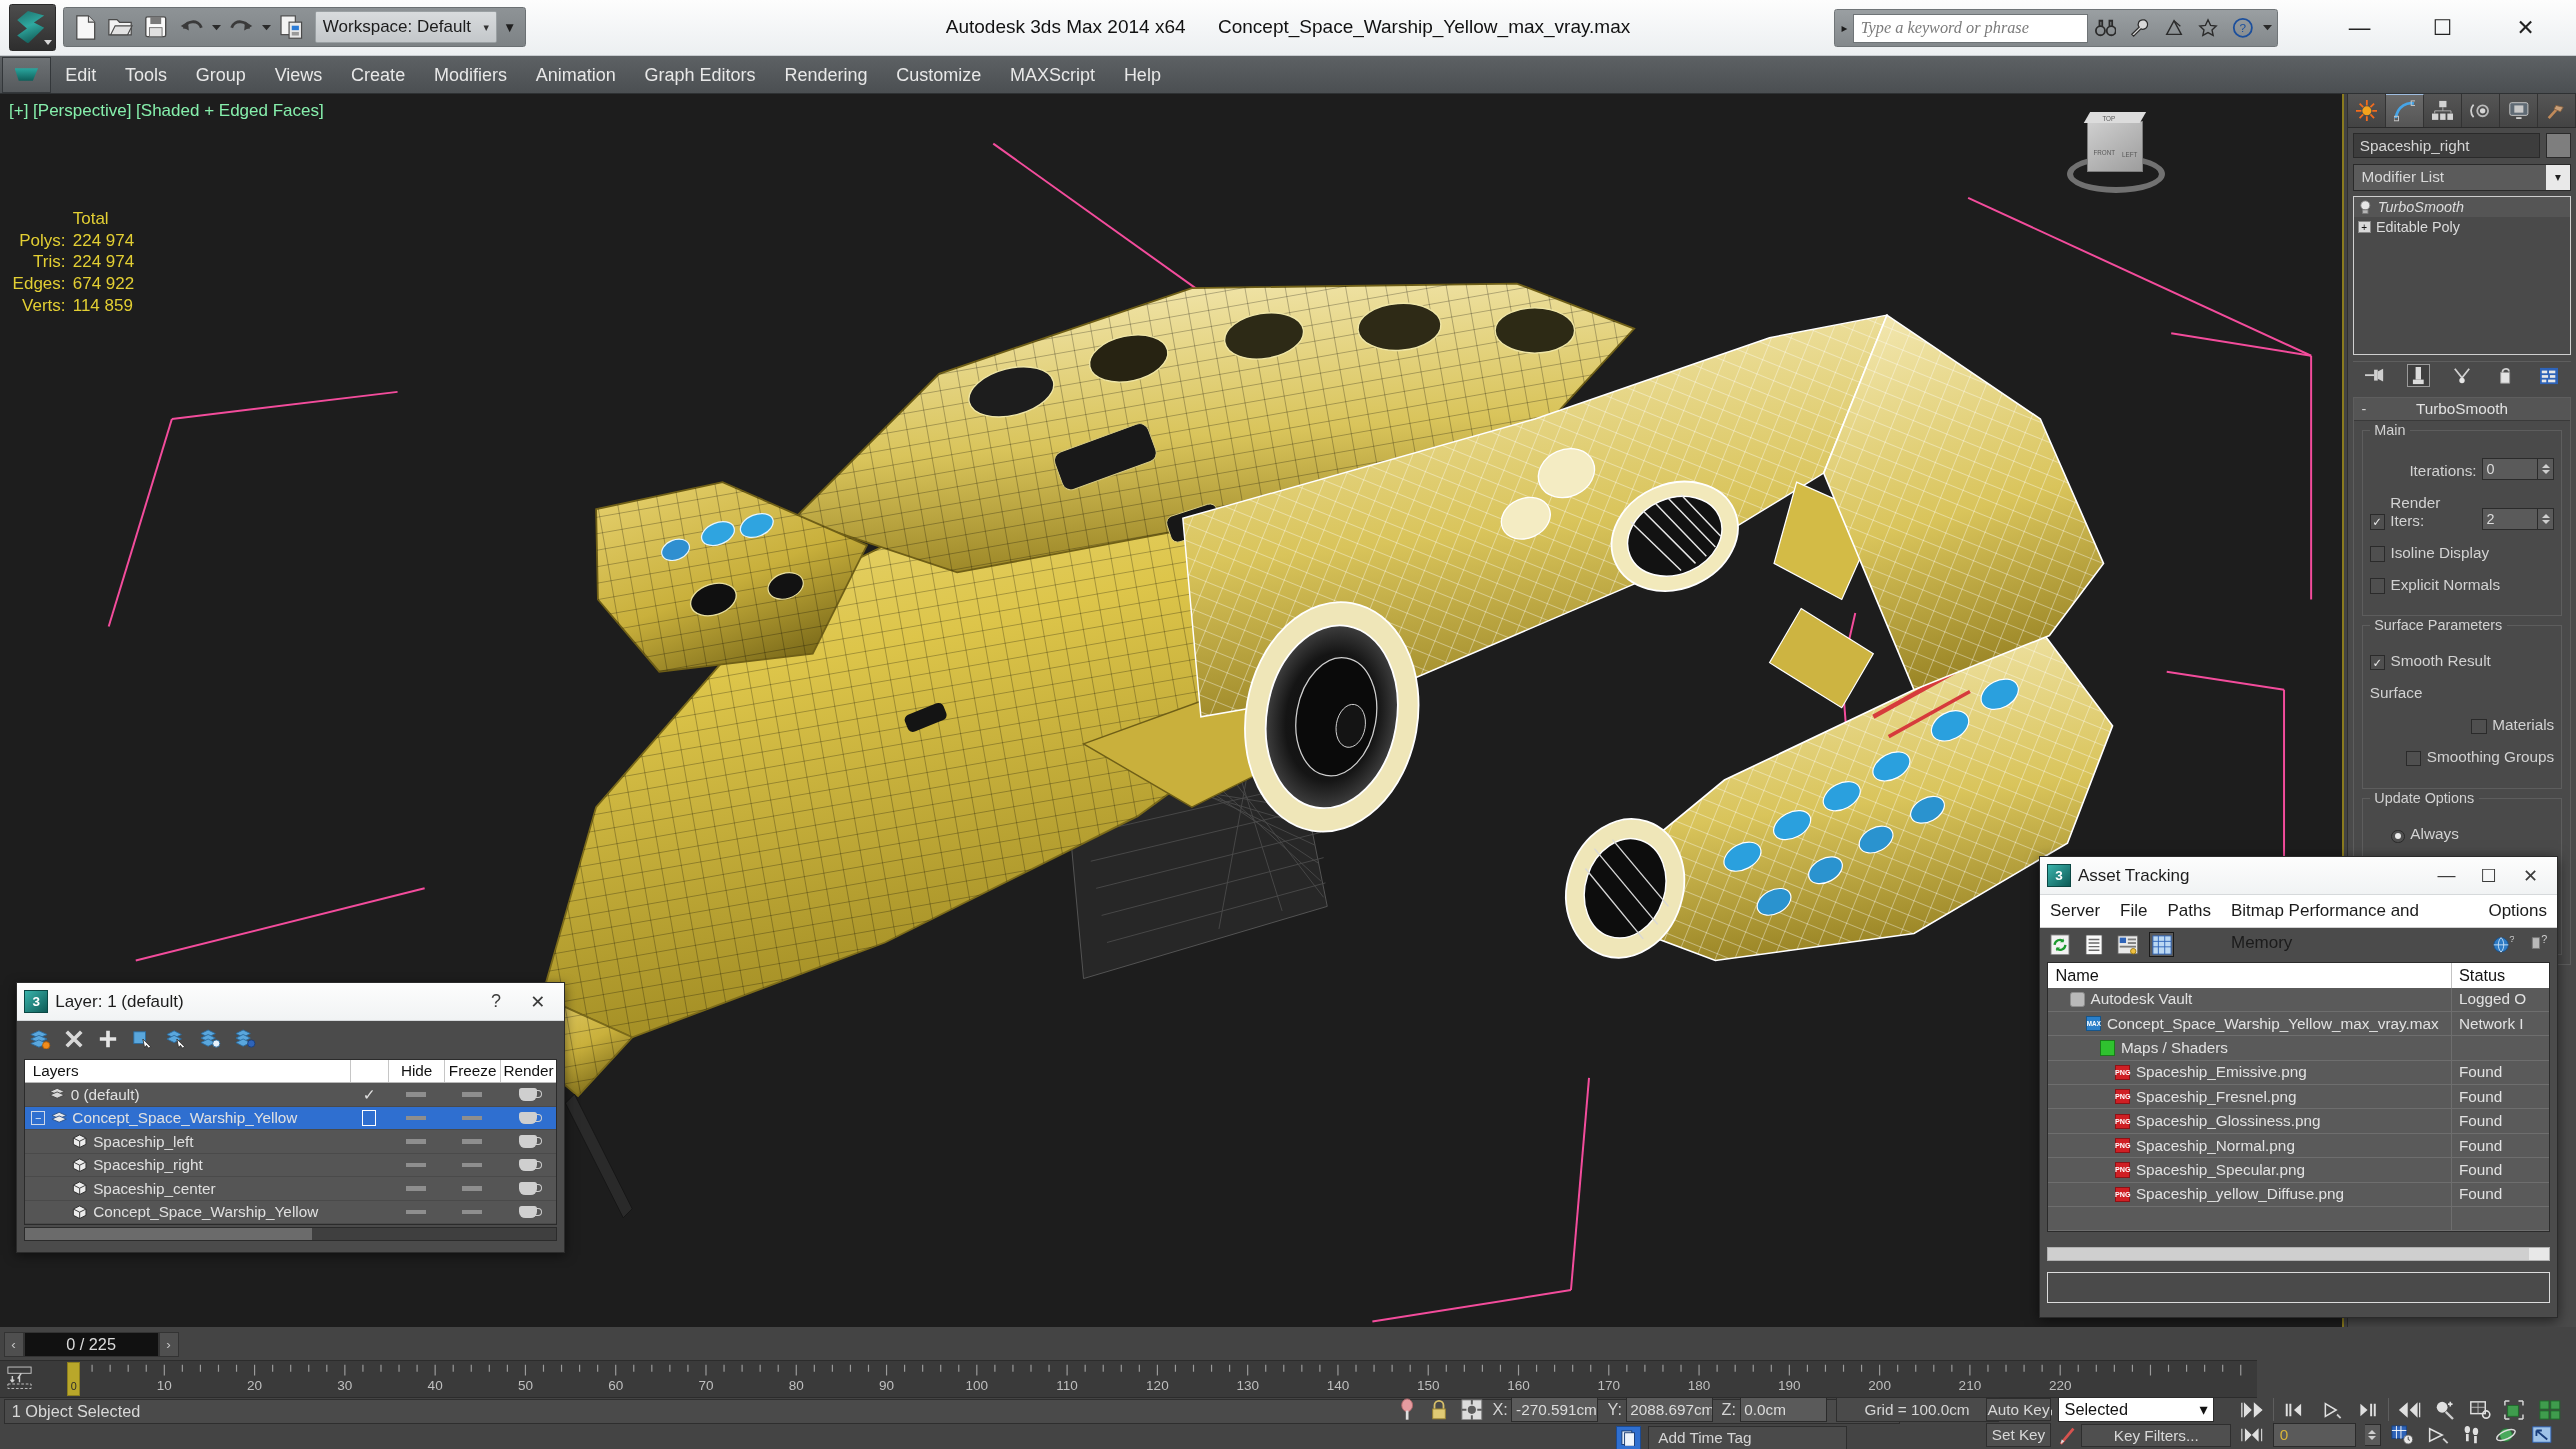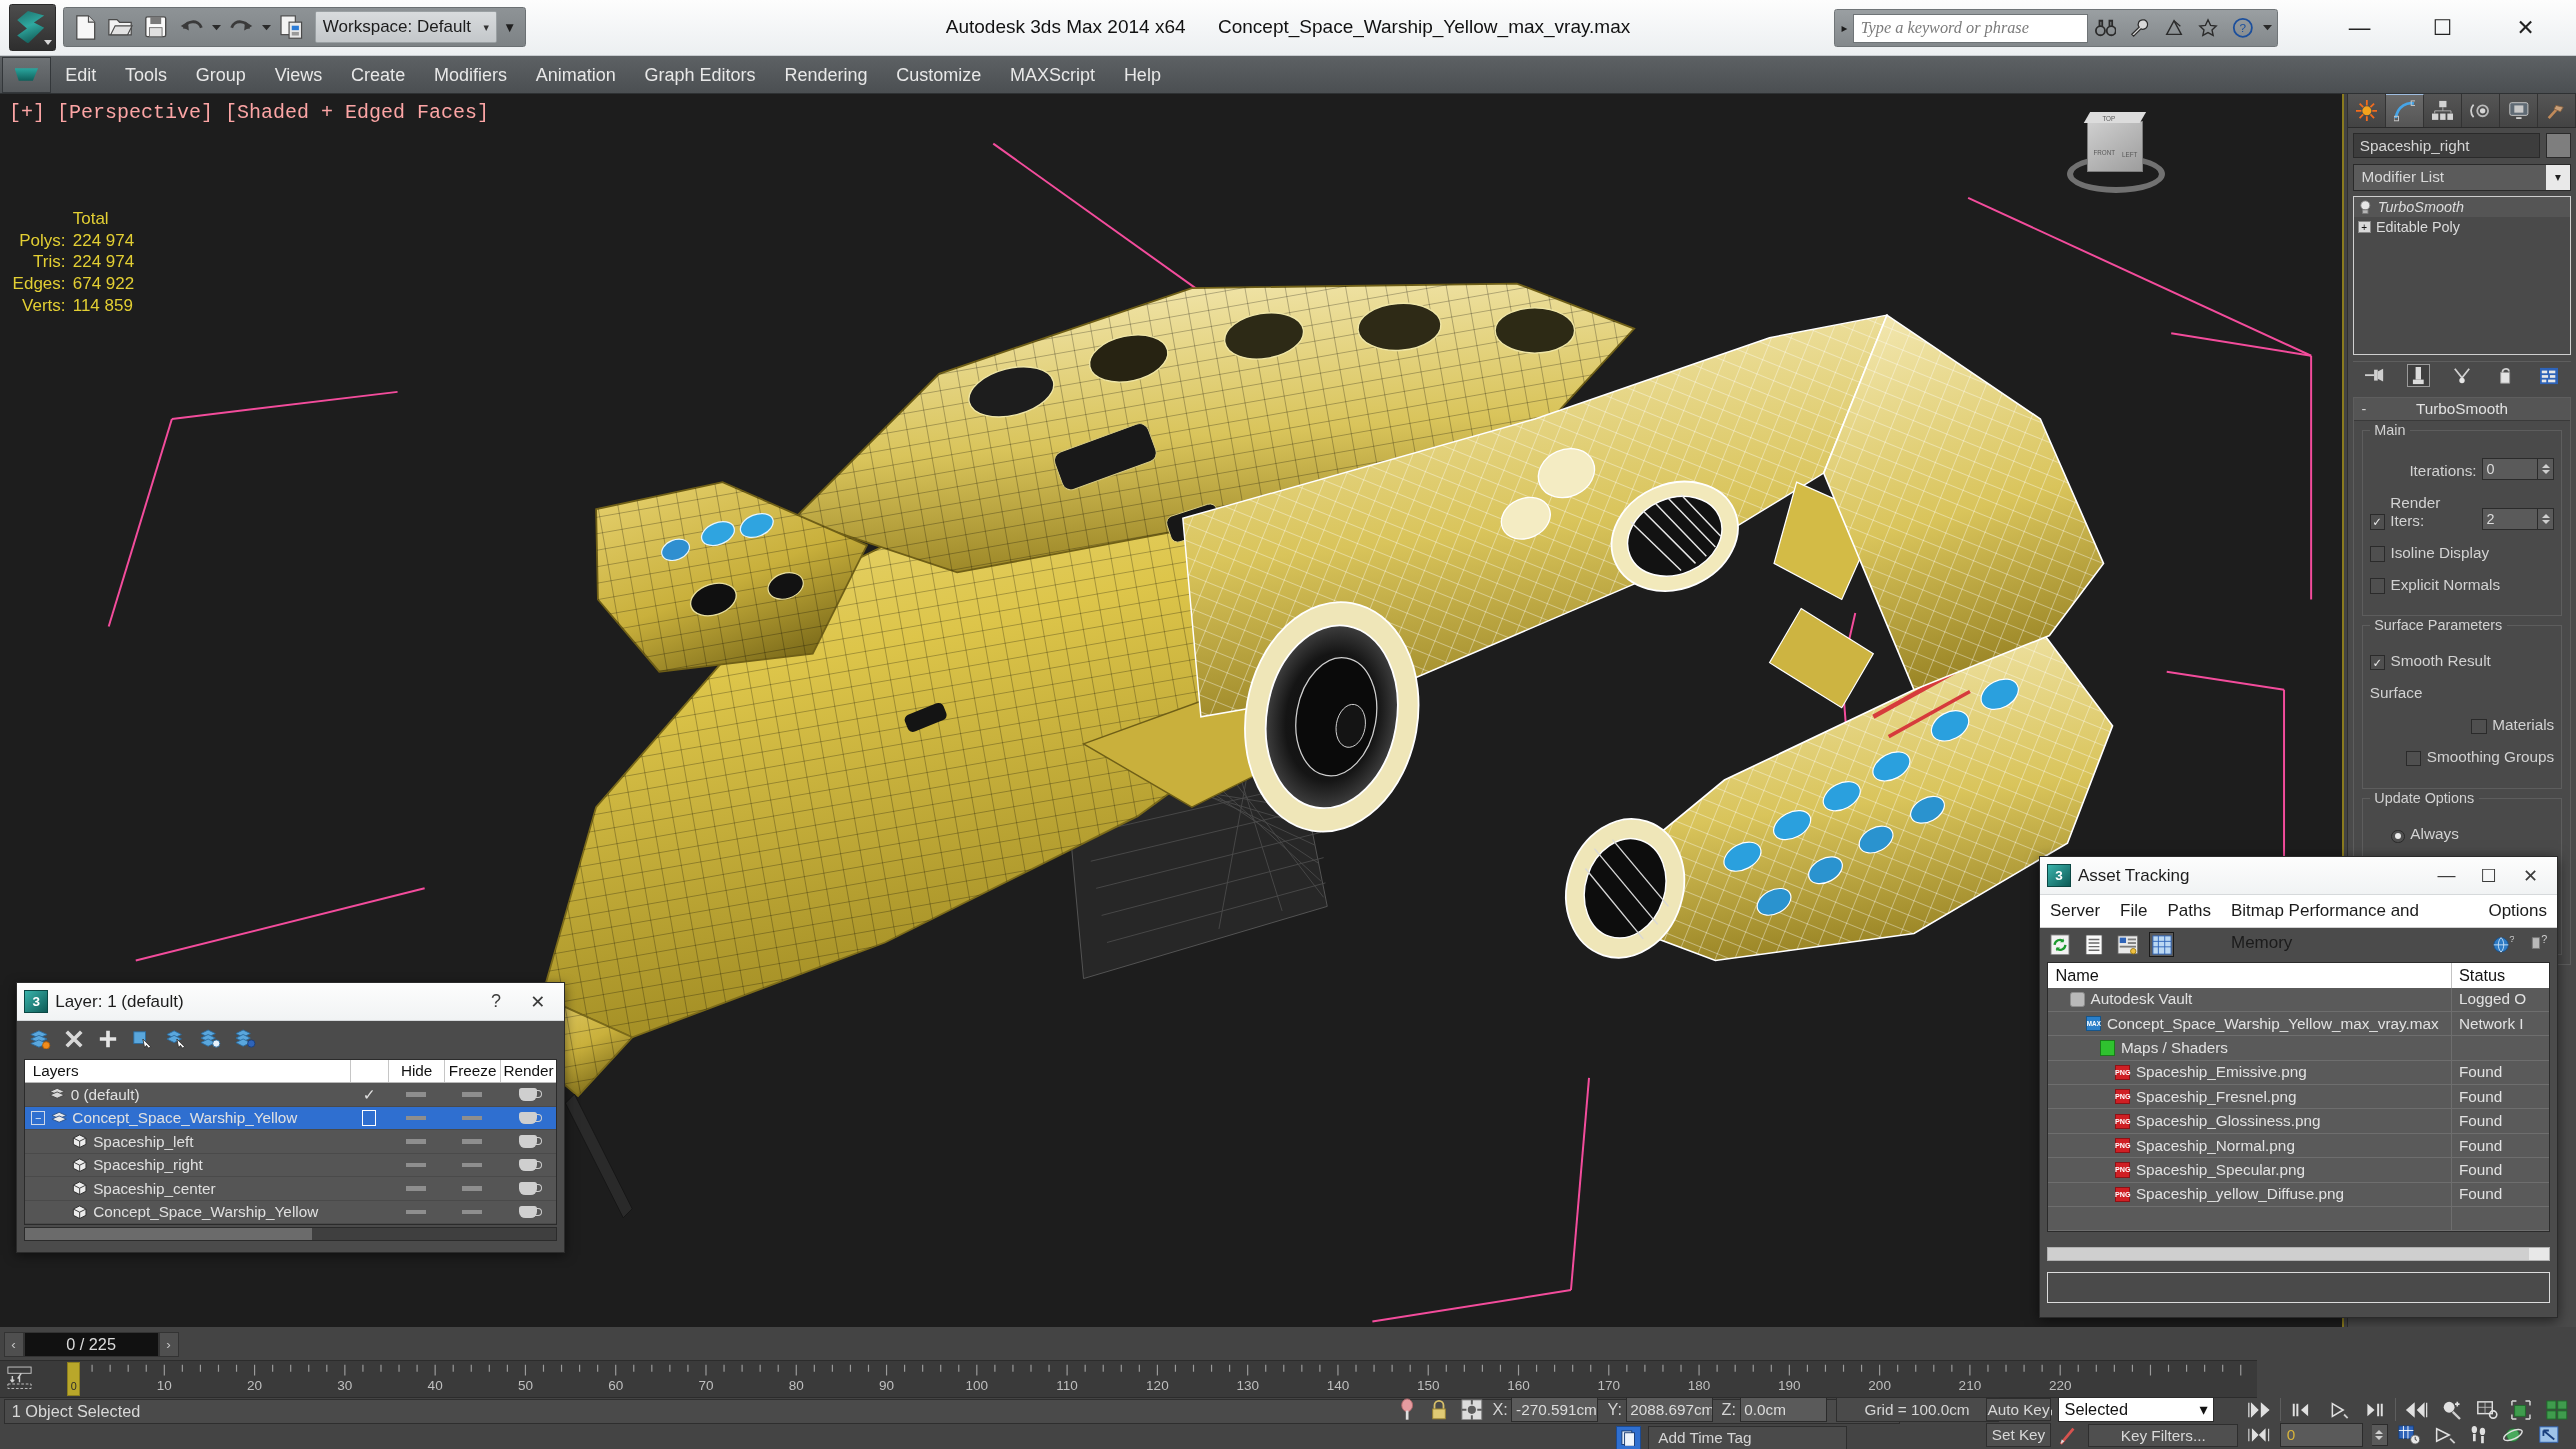--- a/index.html
+++ b/index.html
@@ -99,22 +99,22 @@
     white-space:nowrap;
   }
 
   
   .viewport{
     position:absolute; left:0; top:94px; width:2344px; height:1233px;
     background:#1d1d1d; overflow:hidden;
     border-right:2.7px solid #8a7b1e;
   }
   .vp-label{
-    position:absolute; left:9px; top:7.2px; font-size:20px; color:#fca5a5;
-    font-family:Liberation Mono, monospace;
+    position:absolute; left:9px; top:7.2px; font-size:17px; color:#86efac;
+    font-family:Liberation Sans, sans-serif;
   }
   .vp-stats{ position:absolute; left:12.6px; top:114px; font-size:17px; color:#e3cf33;}
   .vp-stats table{ border-collapse:collapse; }
   .vp-stats td{ padding:0.9px 7.2px 0.9px 0; white-space:nowrap; }
   .vp-stats td.lbl{ text-align:right; }
   .vp-stats td.hdr{ color:#e3cf33; }
 
   .vcube{ position:absolute; right:172px; top:18px; width:108px; height:90px; }
   .vcube .ring{
     position:absolute; left:5.4px; top:43px; width:98px;height:38px;
@@ -1437,21 +1437,21 @@
     <div class="keyarea">
       <div class="keybtn-col">
         <div class="keybtn">Auto Key</div>
         <div class="keybtn">Set Key</div>
       </div>
       <div class="keybtn-col">
         <div class="selcombo">
           <span>Selected</span>
           <span>▾</span>
         </div>
-        <div style="display:flex;align-items:center;gap:10px;">
+        <div style="display:flex;align-items:center;gap:3px;">
           <span>
             <svg width="20" height="21.7" viewBox="0 0 22 24">
                 <path d="M3 21l14-17" stroke="#d7534f" stroke-width="3"></path>
                 <path d="M3 21l1-5 3 2z" fill="#e0e0e0"></path>
               </svg>
           </span>
           <div class="kfbtn">Key Filters...</div>
         </div>
       </div>
 

